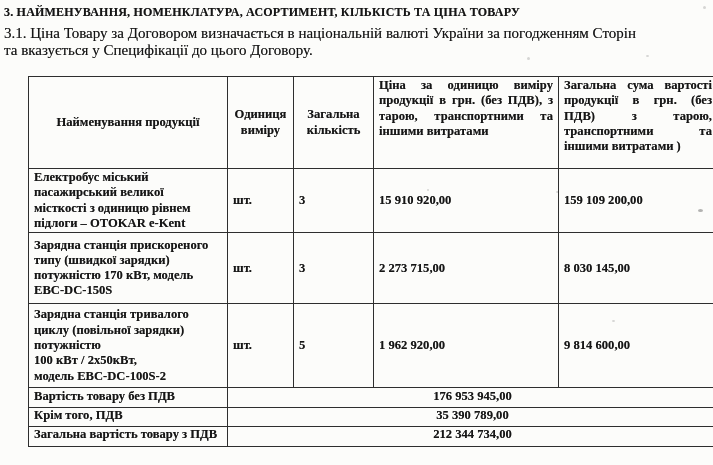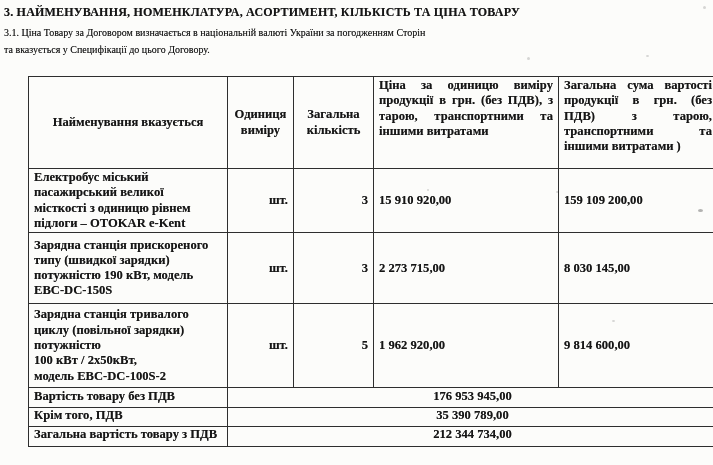--- a/index.html
+++ b/index.html
@@ -19,21 +19,21 @@
   .doc-heading{
     position:absolute;left:4px;top:5px;
     width:705px;
     font-size:12px;font-weight:bold;
     letter-spacing:.2px;
     white-space:nowrap;
   }
   .doc-clause{
     position:absolute;left:4px;top:25px;
     width:708px;
-    font-size:10px;line-height:16.5px;
+    font-size:15px;line-height:16.5px;
     white-space:pre-line;
   }
   table.goods{
     position:absolute;left:28px;top:76px;
     border-collapse:collapse;
     table-layout:fixed;
     width:689px;
     font-size:12.6px;
     color:#161616;
   }
@@ -61,21 +61,21 @@
     text-align:justify;text-justify:inter-word;
     vertical-align:top;
     padding-top:3px;
   }
   th.clip-right{border-right:none;padding-right:0;}
   td.name-cell{
     text-align:left;vertical-align:middle;
     white-space:pre-line;
     padding-left:6px;
   }
-  td.mid{text-align:right;vertical-align:middle;}
+  td.mid{text-align:left;vertical-align:middle;}
   td.num{text-align:left;vertical-align:middle;}
   td.sum-label{padding-left:6px;vertical-align:middle;}
   td.sum-value{
     text-align:center;vertical-align:middle;
     padding-right:12px;border-right:none;
   }
   tr.s1 td,tr.s2 td,tr.s3 td{padding-top:0;padding-bottom:3px;}
   
   .speck{position:absolute;background:rgba(40,40,40,.18);border-radius:50%;}
   .sp1{left:527px;top:57px;width:3px;height:3px;}
@@ -98,42 +98,42 @@
   <table class="goods">
     <colgroup>
       <col class="c1">
         <col class="c2">
         <col class="c3">
         <col class="c4">
         <col class="c5">
     </colgroup>
     <tbody>
       <tr class="hdr">
-        <th class="center-head">Найменування вказується</th>
+        <th class="center-head">Найменування продукції</th>
         <th class="center-head">Одиниця виміру</th>
         <th class="center-head">Загальна кількість</th>
         <th class="just-head">Ціна за одиницю виміру продукції в грн. (без ПДВ), з тарою, транспортними та іншими витратами</th>
         <th class="just-head clip-right">Загальна сума вартості продукції в грн. (без ПДВ) з тарою, транспортними та іншими витратами )</th>
       </tr>
 
       <tr class="r1">
         <td class="name-cell">Електробус міський
 пасажирський великої
 місткості з одиницю рівнем
 підлоги – OTOKAR e-Kent</td>
         <td class="mid">шт.</td>
         <td class="mid">3</td>
         <td class="num">15 910 920,00</td>
         <td class="num clip-right">159 109 200,00</td>
       </tr>
 
       <tr class="r2">
         <td class="name-cell">Зарядна станція прискореного
 типу (швидкої зарядки)
-потужністю 190 кВт, модель
+потужністю 170 кВт, модель
 EBC-DC-150S</td>
         <td class="mid">шт.</td>
         <td class="mid">3</td>
         <td class="num">2 273 715,00</td>
         <td class="num clip-right">8 030 145,00</td>
       </tr>
 
       <tr class="r3">
         <td class="name-cell">Зарядна станція тривалого
 циклу (повільної зарядки)

